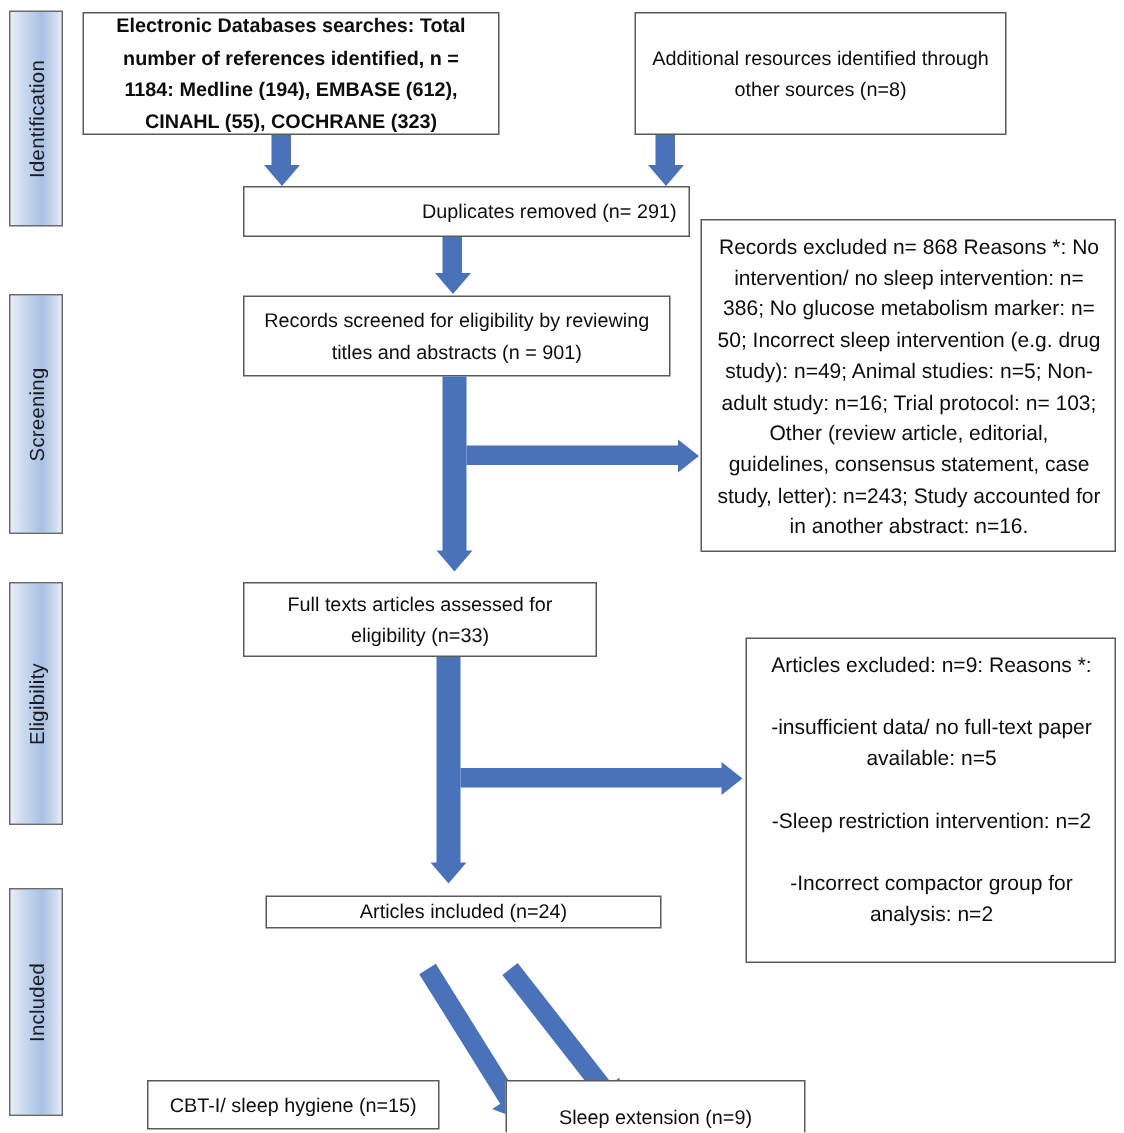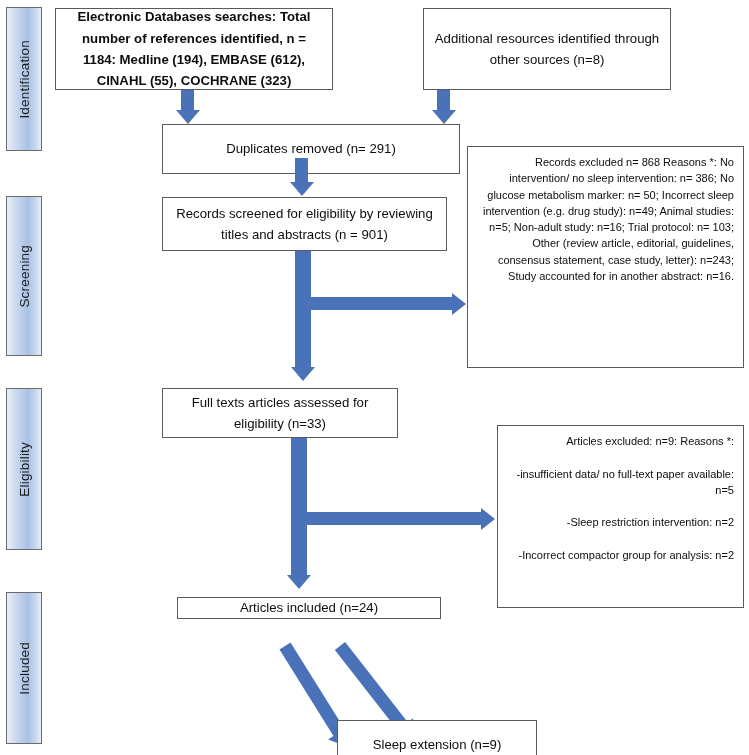--- a/index.html
+++ b/index.html
@@ -47,24 +47,24 @@
     justify-content: center;
     text-align: center;
     font-size: 13.2px;
     line-height: 1.62;
     color: #0d0d0d;
     padding: 2px 8px;
   }
   .box.left-align {
     align-items: flex-start;
     justify-content: flex-start;
-    text-align: right;
+    text-align: center;
     padding: 7px 9px 7px 10px;
     line-height: 1.48;
-    font-size: 11px;
+    font-size: 14px;
   }
   .box .txt { display: block; width: 100%; }
 
   
   .shaft-v, .shaft-h {
     position: absolute;
     background: #4a72b8;
   }
   .head-down {
     position: absolute;
@@ -129,21 +129,21 @@
   <div class="box" style="left:423px; top:8px; width:248px; height:82px;">
     <span class="txt">Additional resources identified through other sources (n=8)</span>
   </div>
 
   <div class="shaft-v" style="left:181px; top:90px; width:13px; height:22px;"></div>
   <div class="head-down" style="left:175.5px; top:110px;"></div>
 
   <div class="shaft-v" style="left:437px; top:90px; width:13px; height:22px;"></div>
   <div class="head-down" style="left:431.5px; top:110px;"></div>
 
-  <div class="box" style="left:162px; top:124px; width:298px; height:50px;">
+  <div class="box" style="left:162px; top:124px; width:298px; height:34px;text-align:right;">
     <span class="txt">Duplicates removed (n= 291)</span>
   </div>
 
   <div class="shaft-v" style="left:295px; top:158px; width:13px; height:26px;"></div>
   <div class="head-down" style="left:289.5px; top:182px;"></div>
 
   <div class="box left-align" style="left:467px; top:146px; width:277px; height:222px;">
     <span class="txt">Records excluded n= 868 Reasons *: No intervention/ no sleep intervention: n= 386; No glucose metabolism marker: n= 50; Incorrect sleep intervention (e.g. drug study): n=49; Animal studies: n=5; Non-adult study: n=16; Trial protocol: n= 103; Other (review article, editorial, guidelines, consensus statement, case study, letter): n=243; Study accounted for in another abstract: n=16.</span>
   </div>
 
@@ -154,21 +154,21 @@
   <div class="shaft-v" style="left:295px; top:251px; width:16px; height:118px;"></div>
   <div class="head-down" style="left:291px; top:367px;"></div>
 
   <div class="shaft-h" style="left:311px; top:297px; width:142px; height:13px;"></div>
   <div class="head-right" style="left:452px; top:292.5px;"></div>
 
   <div class="box" style="left:162px; top:388px; width:236px; height:50px;">
     <span class="txt">Full texts articles assessed for eligibility (n=33)</span>
   </div>
 
-  <div class="box left-align" style="left:497px; top:425px; width:247px; height:183px; white-space:pre-line;">
+  <div class="box left-align" style="left:497px; top:425px; width:247px; height:217px; white-space:pre-line;">
     <span class="txt">Articles excluded: n=9: Reasons *:
 
 -insufficient data/ no full-text paper available: n=5
 
 -Sleep restriction intervention: n=2
 
 -Incorrect compactor group for analysis: n=2</span>
   </div>
 
   <div class="shaft-v" style="left:291px; top:438px; width:16px; height:140px;"></div>
@@ -184,18 +184,21 @@
   <div class="diag-arrow" style="left:285px; top:633px; width:122px; height:26px; transform: rotate(58deg);">
     <div class="d-shaft" style="width:104px;"></div>
     <div class="d-head" style="left:102px;"></div>
   </div>
 
   <div class="diag-arrow" style="left:340px; top:633px; width:122px; height:26px; transform: rotate(52deg);">
     <div class="d-shaft" style="width:104px;"></div>
     <div class="d-head" style="left:102px;"></div>
   </div>
 
+  <div class="box" style="left:98px; top:720px; width:195px; height:33px;">
+    <span class="txt">CBT-I/ sleep hygiene (n=15)</span>
+  </div>
 
   <div class="box" style="left:337px; top:720px; width:200px; height:49px;">
     <span class="txt">Sleep extension (n=9)</span>
   </div>
 
 </div>
 
 </body></html>

